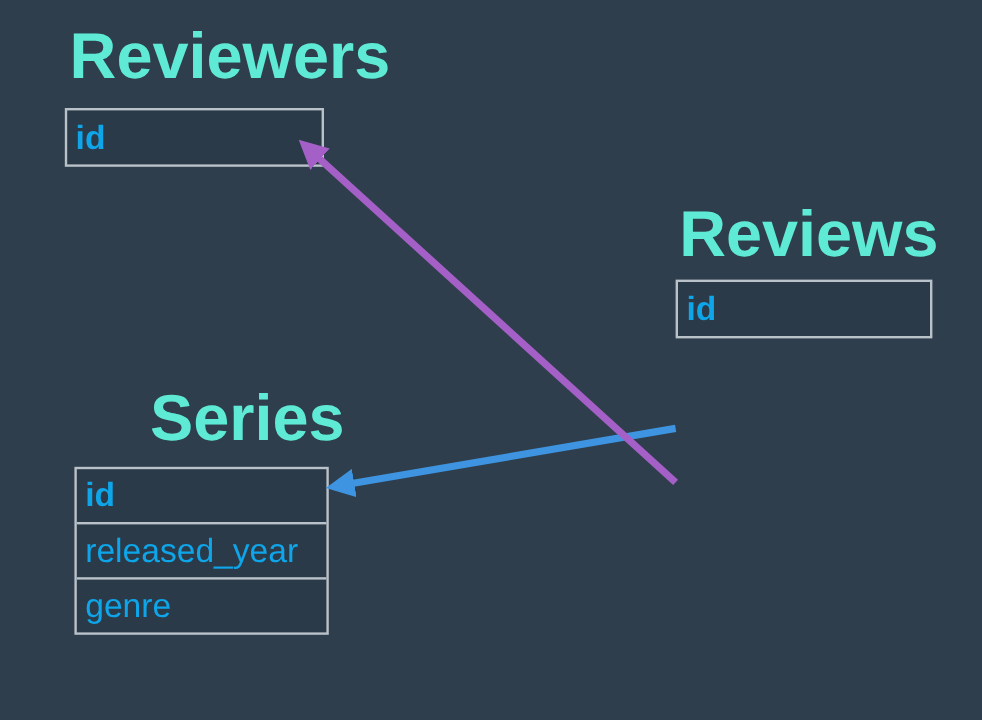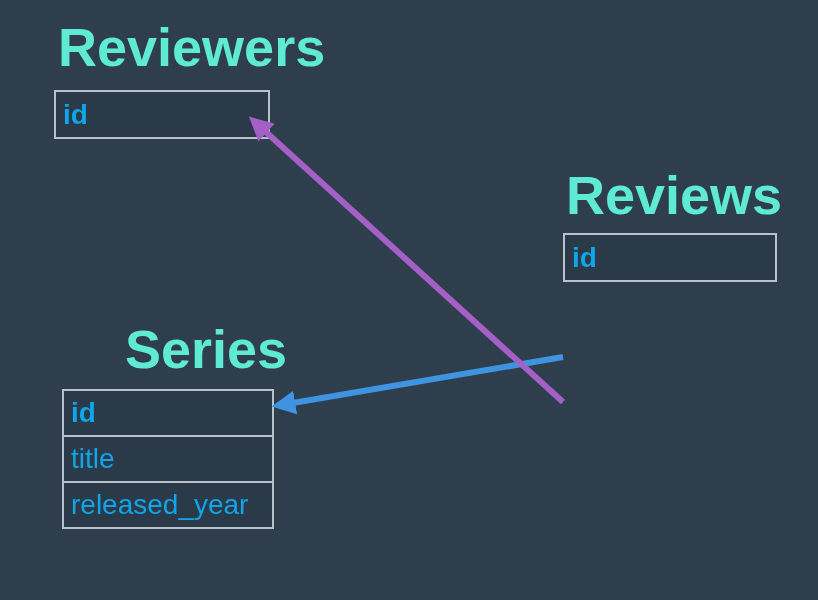--- a/index.html
+++ b/index.html
@@ -72,24 +72,24 @@
   </div>
 </div>
 
 <div class="table-title" style="left:110px; top:320px;margin-left:15px;">Series</div>
 
 <div class="etable compact" style="left:62px; top:389px; width:212px;">
   <div class="row">
     <span>id</span>
   </div>
   <div class="row">
-    <span>title</span>
+    <span>released_year</span>
   </div>
   <div class="row">
-    <span>released_year</span>
+    <span>genre</span>
   </div>
 </div>
 
 <svg id="arrow-layer" viewBox="0 0 818 600" xmlns="http://www.w3.org/2000/svg">
   <defs>
     <marker id="ah-blue" viewBox="0 0 10 10" refX="6" refY="5" markerWidth="4" markerHeight="4" orient="auto">
       <path d="M0,0 L10,5 L0,10 Z" fill="#3e94e0"></path>
     </marker>
     <marker id="ah-purple" viewBox="0 0 10 10" refX="6" refY="5" markerWidth="4" markerHeight="4" orient="auto">
       <path d="M0,0 L10,5 L0,10 Z" fill="#a560c8"></path>

